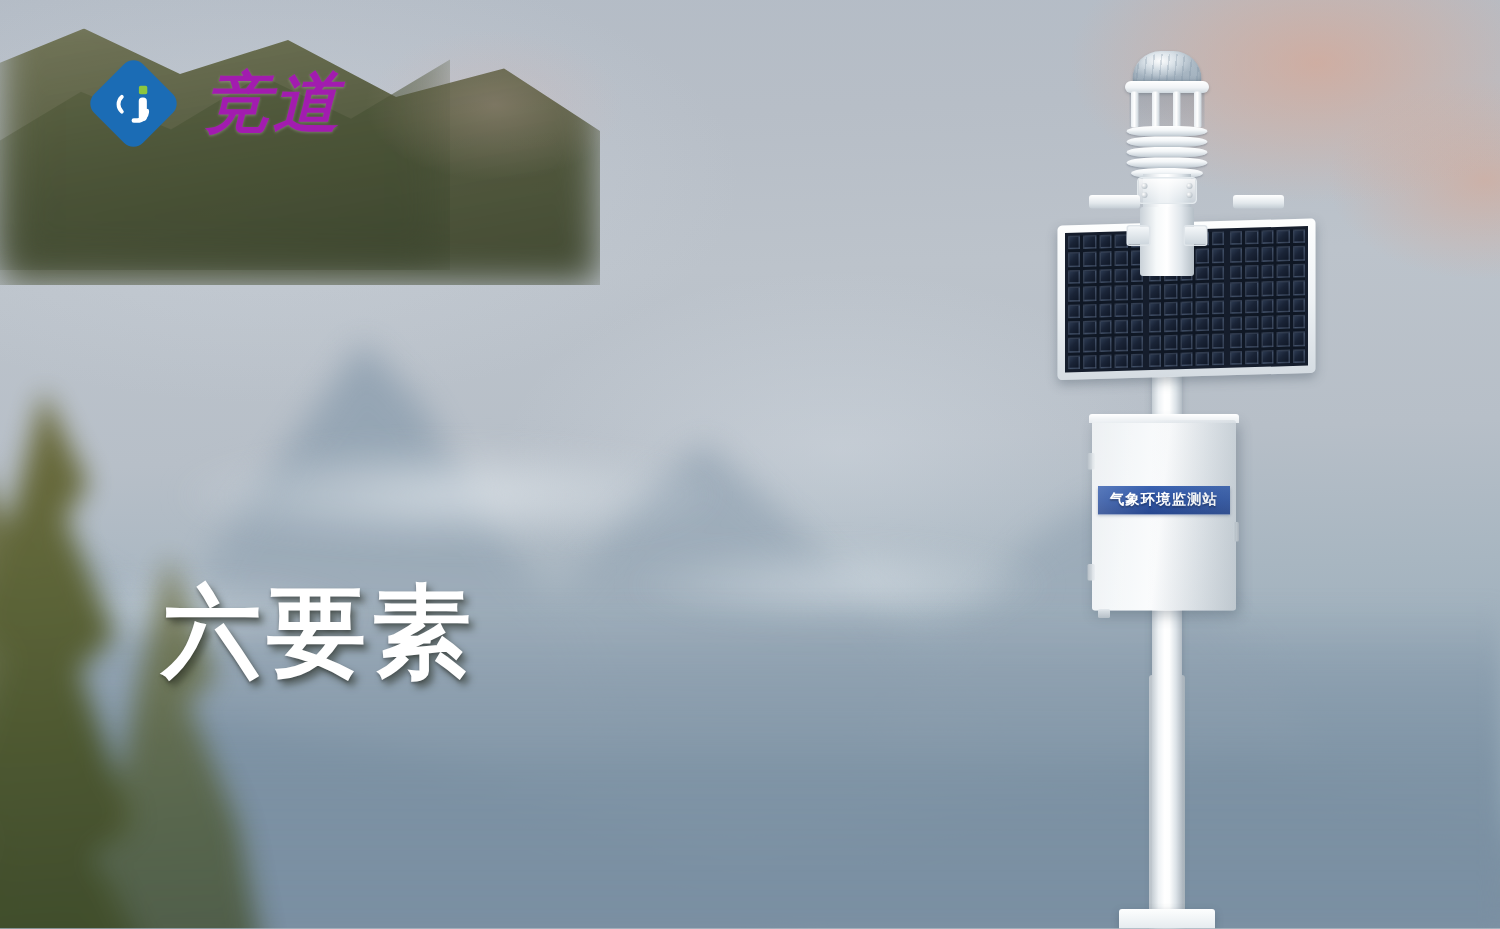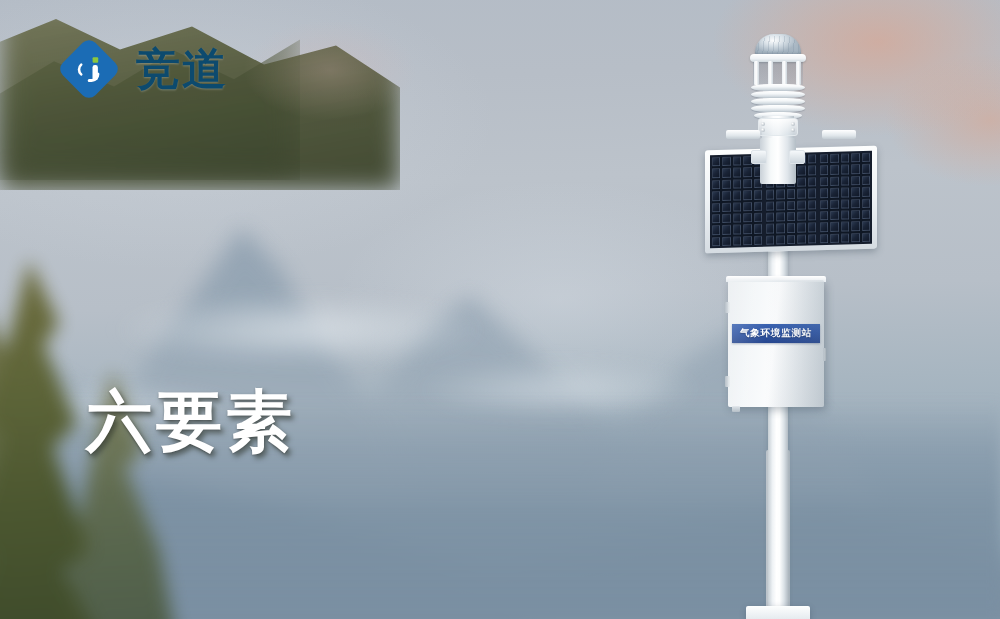--- a/index.html
+++ b/index.html
@@ -141,34 +141,35 @@
   .logo-wrap {
     position:absolute; left:56px; top:36px;
     display:flex; align-items:center; gap:14px; z-index:40;
   }
   .logo-mark {
     position:relative; width:66px; height:66px; flex:0 0 auto;
   }
   .logo-mark svg { display:block; width:66px; height:66px; }
   .logo-text {
     font-size:44px; font-weight:bold; letter-spacing:2px;
-    color:#0c4a6e; line-height:1;
+    color:#a21caf; line-height:1;
     text-shadow:0 1px 2px rgba(255,255,255,.25);
+    font-style:italic;
   }
 
   
   .headline {
     position:absolute; left:86px; top:386px; z-index:40;
   }
   .hl-line1, .hl-line2 {
     color:#ffffff; font-weight:bold; line-height:1.08;
     letter-spacing:4px;
     text-shadow:3px 4px 5px rgba(40,45,35,.55), 0 1px 2px rgba(0,0,0,.3);
   }
-  .hl-line1 { font-size:66px; }
+  .hl-line1 { font-size:66px;margin-left:22px; }
   .hl-line2 { font-size:66px; margin-top:6px; }
   .hl-sub {
     margin-top:14px; color:#f2f4f3; font-size:25px;
     letter-spacing:1.2px; font-weight:normal;
     text-shadow:1px 2px 3px rgba(35,40,30,.6);
   }
 
   
   .station { position:absolute; left:700px; top:30px; width:190px; height:589px; z-index:30; }
 

